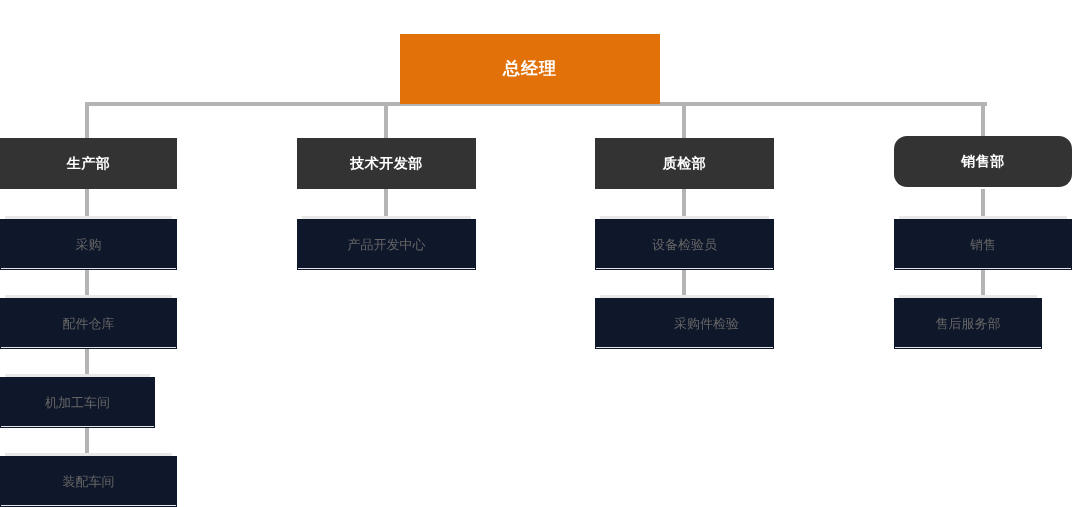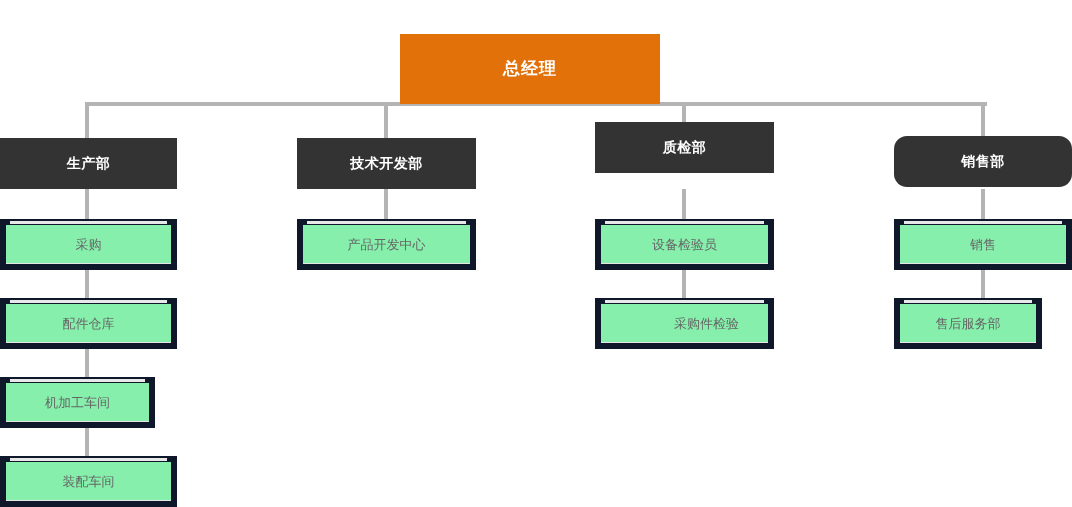--- a/index.html
+++ b/index.html
@@ -28,24 +28,24 @@
     letter-spacing:1px;
   }
   .node-dept{
     background:#333333;
     color:#ffffff;
     font-size:14px;
     font-weight:bold;
     letter-spacing:.5px;
   }
   .node-leaf{
-    background:#86efac;
+    background:#0f172a;
     color:#666666;
     font-size:13px;
-    border:6px solid #0f172a;
+    border:1px solid #0f172a;
     box-shadow:0 -1px 0 0 #e6e6e6 inset;
   }
   
   .node-leaf::before{
     content:"";
     position:absolute;
     left:4px;right:4px;top:-4px;
     height:3px;
     background:#e8e8e8;
     z-index:-1;
@@ -103,21 +103,21 @@
 
   <div class="node node-dept" style="left:297px;top:138px;width:179px;height:51px;">
     <span>技术开发部</span>
   </div>
 
   <div class="conn conn-v" style="left:384px;top:189px;height:34px;"></div>
   <div class="node node-leaf" style="left:297px;top:219px;width:179px;height:51px;">
     <span>产品开发中心</span>
   </div>
 
-  <div class="node node-dept" style="left:595px;top:122px;width:179px;height:51px;">
+  <div class="node node-dept" style="left:595px;top:138px;width:179px;height:51px;">
     <span>质检部</span>
   </div>
 
   <div class="conn conn-v" style="left:682px;top:189px;height:34px;"></div>
   <div class="node node-leaf" style="left:595px;top:219px;width:179px;height:51px;">
     <span>设备检验员</span>
   </div>
 
   <div class="conn conn-v" style="left:682px;top:270px;height:32px;"></div>
   <div class="node node-leaf" style="left:595px;top:298px;width:179px;height:51px;padding-left:44px;">

